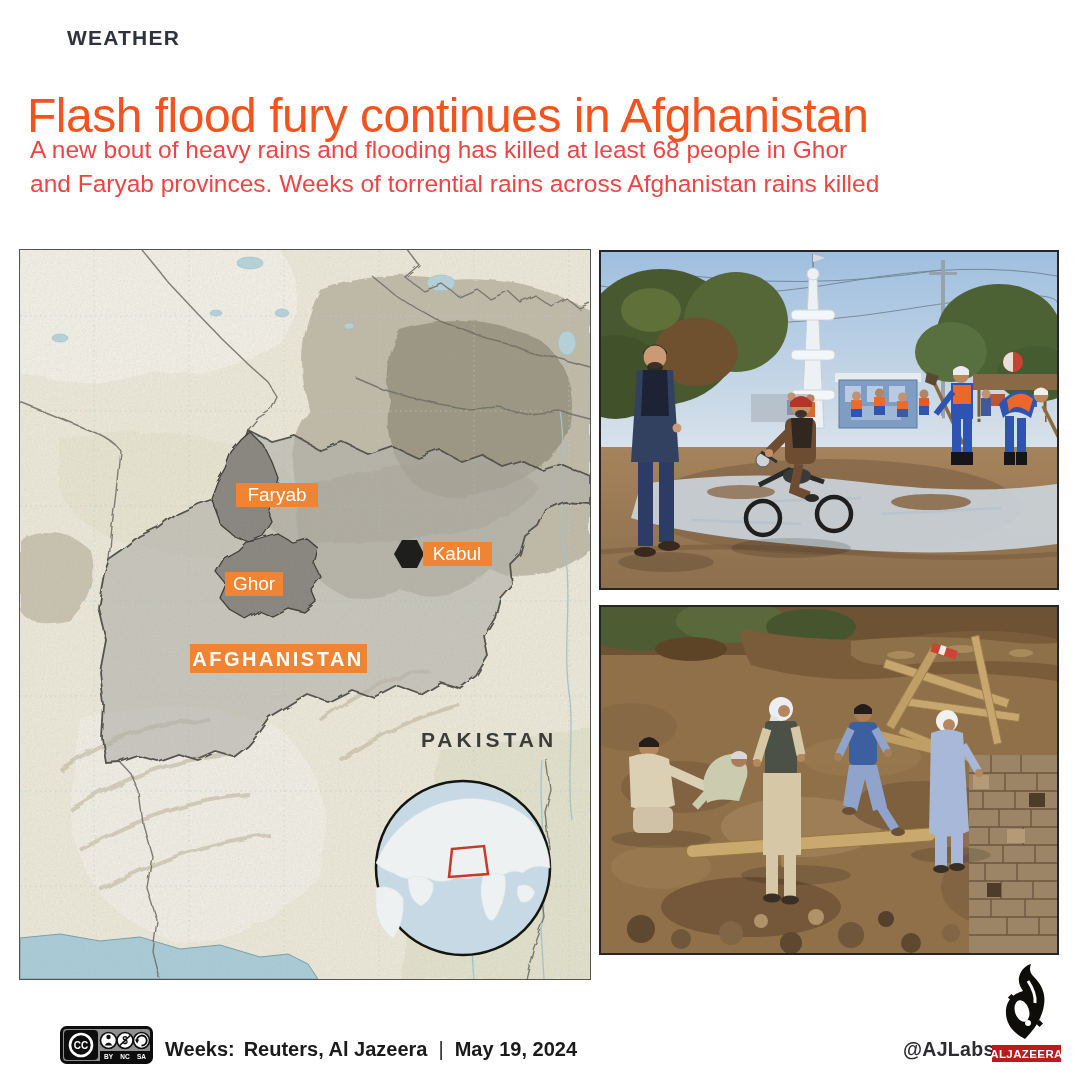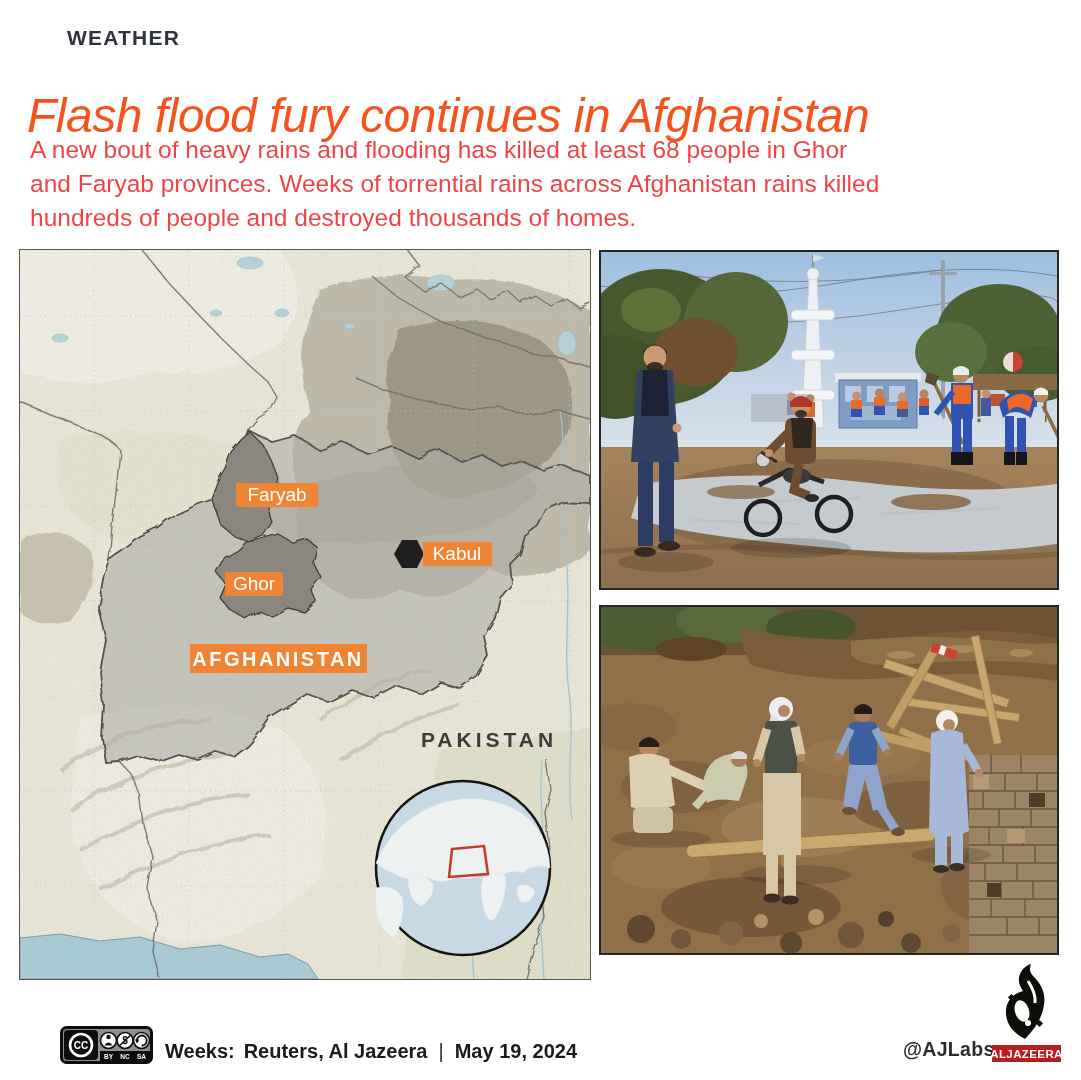--- a/index.html
+++ b/index.html
@@ -8,37 +8,36 @@
     background:#ffffff;font-family:"Liberation Sans",sans-serif;
   }
   .kicker{
     position:absolute;left:30px;top:26px;
     font-size:21px;font-weight:700;letter-spacing:1.2px;color:#2f3340;margin-left:37px;
   }
   .title{
     position:absolute;left:27px;top:56px;width:1040px;
     font-size:48px;font-weight:400;letter-spacing:-0.5px;color:#f4531d;
     white-space:nowrap;
-    font-style:italic;
   }
   .bodytext{
     position:absolute;left:30px;top:133px;width:1030px;
     font-size:24.5px;line-height:34px;font-weight:500;color:#ef4444;
   }
   .map-frame{
     position:absolute;left:20px;top:250px;width:570px;height:729px;
     outline:1.5px solid #55554f;background:#0f766e;
   }
   .photo{
     position:absolute;left:601px;outline:2px solid #262626;background:#888;
   }
   .photo.top{top:252px;width:456px;height:336px;}
   .photo.bottom{top:607px;width:456px;height:346px;}
   .footer-left{
-    position:absolute;left:20px;top:1026px;display:flex;align-items:center;gap:12px;padding-left:40px;
+    position:absolute;left:20px;top:1026px;display:flex;align-items:flex-start;gap:12px;padding-left:40px;
   }
   .source-line{
     display:flex;align-items:baseline;gap:9px;
     font-size:20px;font-weight:700;color:#1a1a1a;padding-top:12px;
   }
   .source-line .sep{color:#2a2a2a;font-weight:400;padding:0 2px;}
   .credit{
     position:absolute;left:903px;top:1038px;
     font-size:19.5px;font-weight:700;color:#2b2b30;letter-spacing:0.3px;
   }
@@ -55,21 +54,20 @@
   .neighborlabel{fill:#3c3c38;font-size:21px;letter-spacing:4px;font-weight:700;}
 </style>
 </head>
 <body>
 
 <div class="kicker">WEATHER</div>
 <h1 class="title">Flash flood fury continues in Afghanistan</h1>
 <div class="bodytext">
   <div>A new bout of heavy rains and flooding has killed at least 68 people in Ghor</div>
   <div>and Faryab provinces. Weeks of torrential rains across Afghanistan rains killed</div>
-  <div>hundreds of people and destroyed thousands of homes.</div>
 </div>
 
 <div class="map-frame">
 <svg width="570" height="729" viewBox="0 0 570 729">
   <defs>
     <filter id="rough" x="-15%" y="-15%" width="130%" height="130%">
       <feTurbulence type="fractalNoise" baseFrequency="0.035" numOctaves="3" seed="7" result="t"></feTurbulence>
       <feDisplacementMap in="SourceGraphic" in2="t" scale="7"></feDisplacementMap>
     </filter>
     <filter id="grain">

